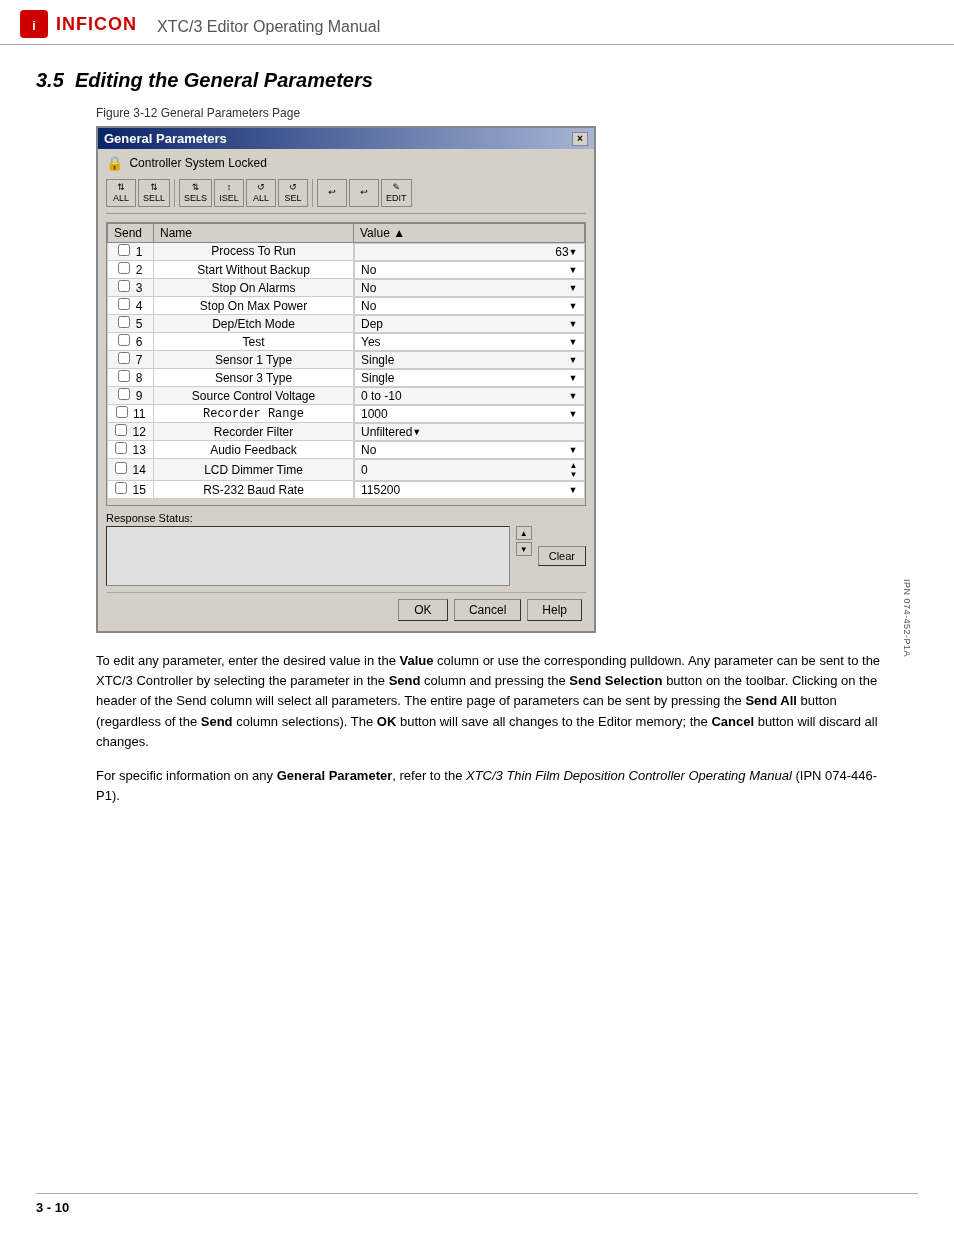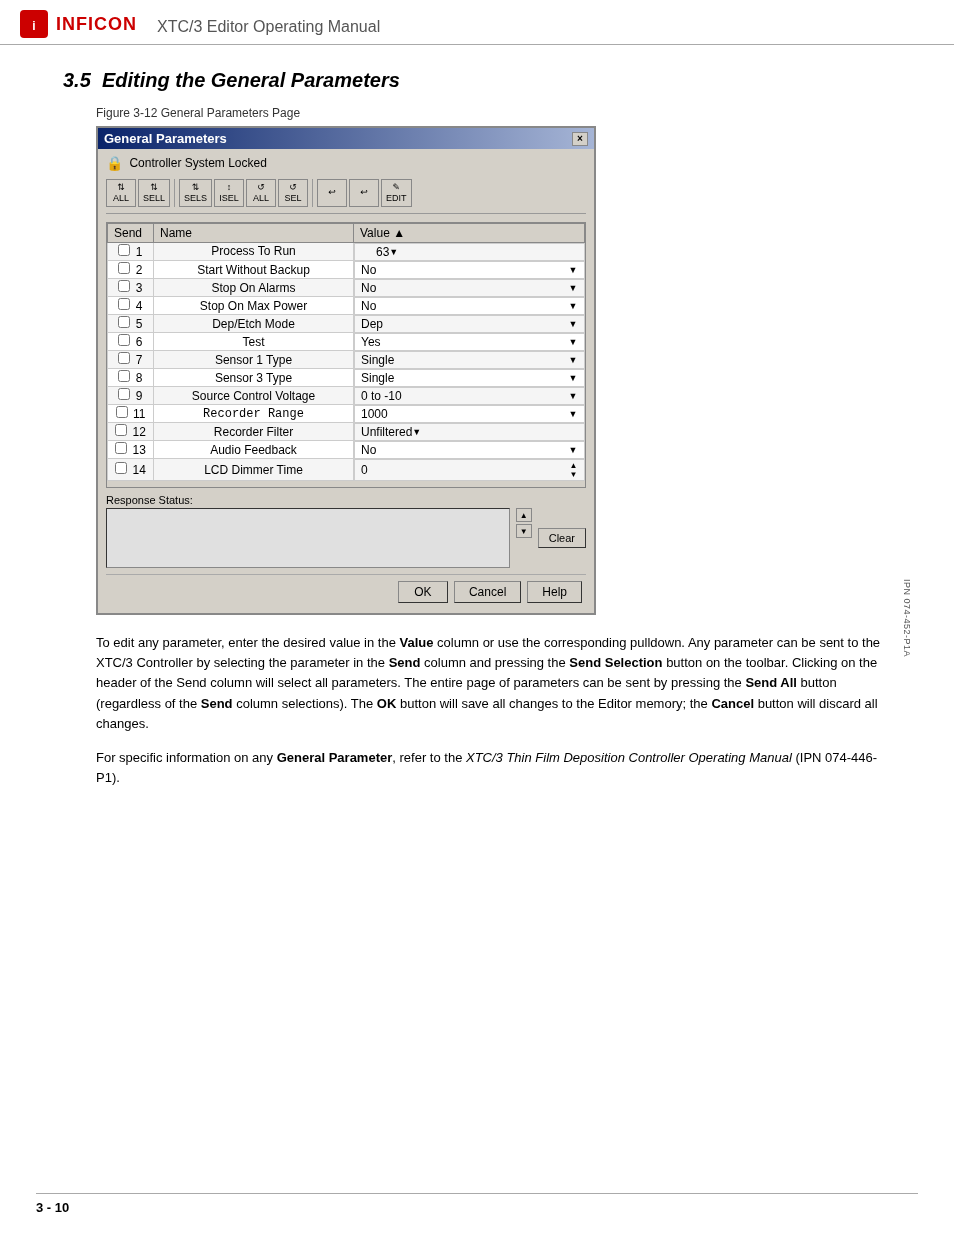--- a/index.html
+++ b/index.html
@@ -48,21 +48,20 @@
     .page-content {
       padding: 24px 36px 24px 36px;
     }
 
     
     .section-heading {
       font-size: 20px;
       font-weight: bold;
       font-style: italic;
       margin-bottom: 14px;
-      margin-left: 27px;
     }
 
     
     .intro-text {
       margin-bottom: 14px;
       font-size: 13px;
       line-height: 1.5;
       margin-left: 60px;
       margin-right: 20px;
     }
@@ -362,21 +361,21 @@
               <tr>
                 <th style="width:46px;">Send</th>
                 <th style="width:200px;">Name</th>
                 <th>Value ▲</th>
               </tr>
             </thead>
             <tbody id="params-tbody">
             <tr>
                   <td style="text-align: center; white-space: nowrap;"><input type="checkbox" class="param-checkbox" style=""><span> 1</span></td>
                   <td style="text-align: center;"><span>Process To Run</span></td>
-                  <td style="display: flex; align-items: center; justify-content: flex-start; min-width: 120px; padding-left: 21px;">
+                  <td style="display: flex; align-items: center; justify-content: flex-end; min-width: 120px; padding-left: 21px;">
                     <span>63</span>
                     <span style="font-size: 9px; cursor: pointer;">▼</span>
                   </td>
                 </tr>
                 <tr>
                   <td style="text-align: center; white-space: nowrap;"><input type="checkbox" class="param-checkbox" style=""><span> 2</span></td>
                   <td style="text-align: center;"><span>Start Without Backup</span></td>
                   <td style="display: flex; align-items: center; justify-content: space-between; min-width: 120px;">
                     <span>No</span>
                     <span style="font-size: 9px; cursor: pointer;">▼</span>
@@ -464,20 +463,28 @@
                 </tr>
                 <tr>
                   <td style="text-align: center; white-space: nowrap;"><input type="checkbox" class="param-checkbox" style=""><span> 14</span></td>
                   <td style="text-align: center;"><span>LCD Dimmer Time</span></td>
                   <td style="display: flex; align-items: center; justify-content: space-between; min-width: 120px;">
                     <span>0</span>
                     <span style="display: inline-flex; flex-direction: column; font-size: 8px;">
                       <span>▲</span>
                       <span>▼</span>
                     </span>
+                  </td>
+                </tr>
+                <tr>
+                  <td style="text-align: center; white-space: nowrap;"><input type="checkbox" class="param-checkbox" style=""><span> 15</span></td>
+                  <td style="text-align: center;"><span>RS-232 Baud Rate</span></td>
+                  <td style="display: flex; align-items: center; justify-content: space-between; min-width: 120px;">
+                    <span>115200</span>
+                    <span style="font-size: 9px; cursor: pointer;">▼</span>
                   </td>
                 </tr>
               </tbody>
           </table>
         </div>
 
         <div class="response-section">
           <div class="response-label">Response Status:</div>
           <div class="response-area-wrapper">
             <div style="flex:1; display:flex; flex-direction:column; border:1px inset #888; background:#e0e0e0; height:60px; position:relative;">

